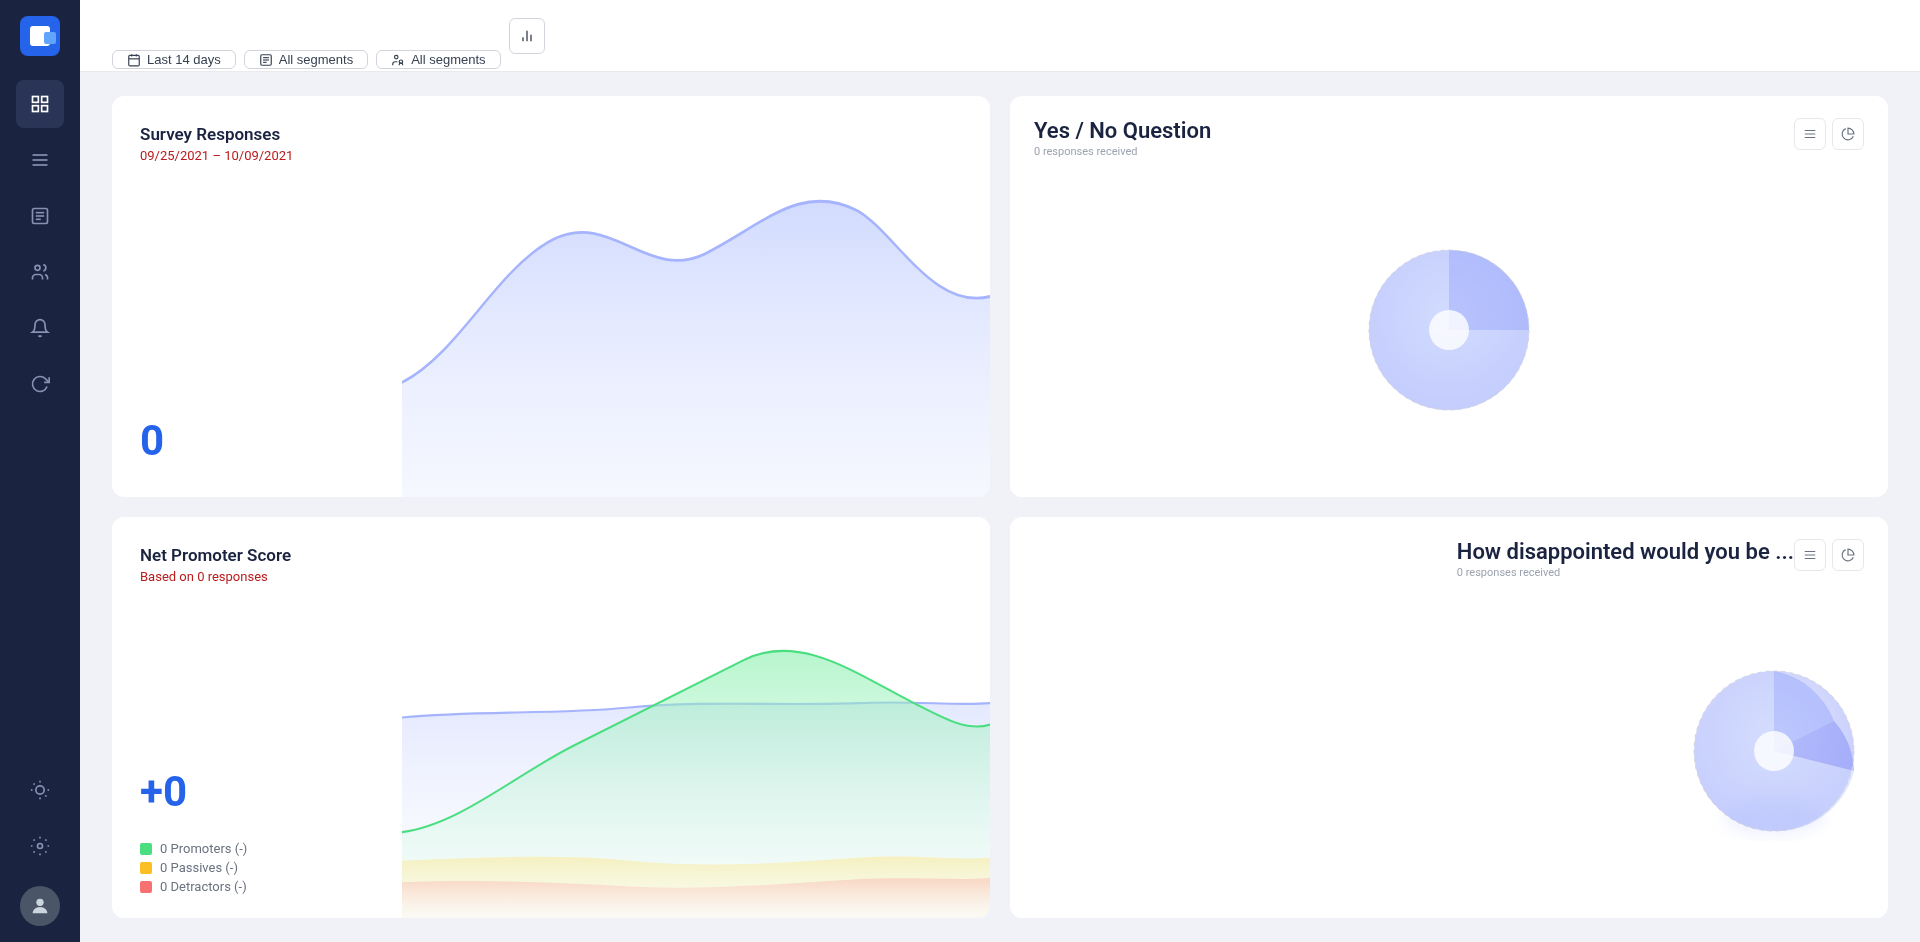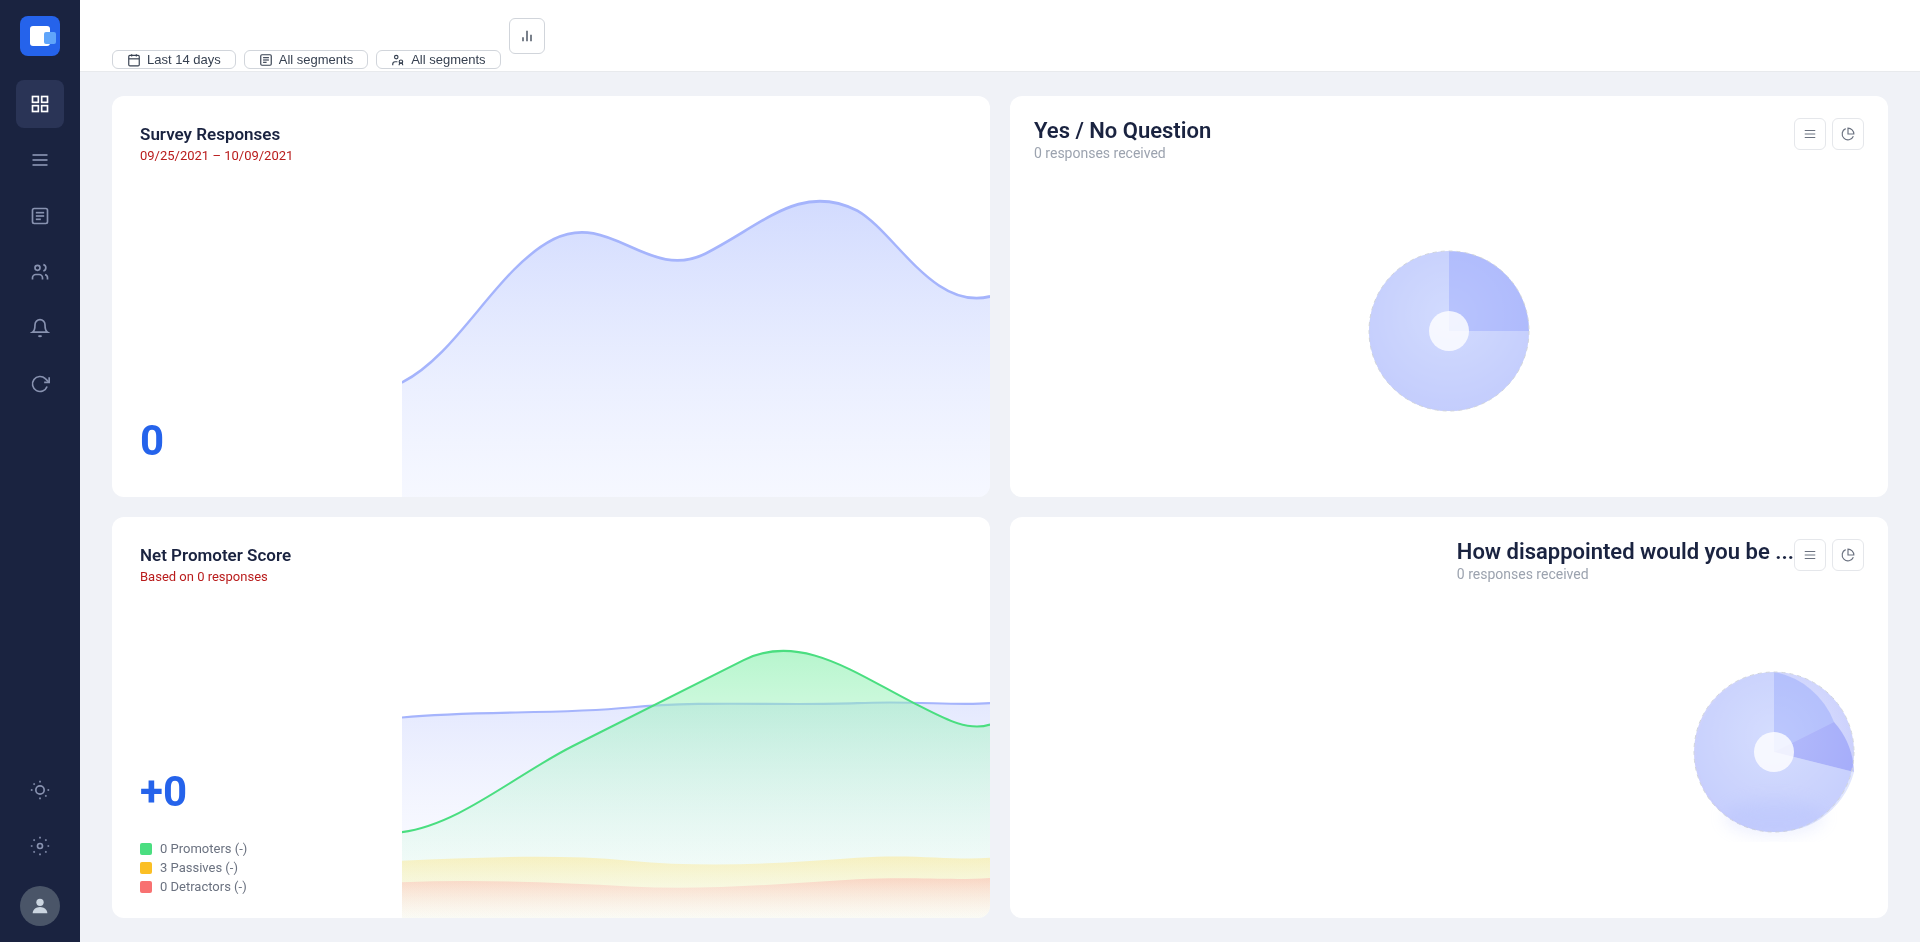--- a/index.html
+++ b/index.html
@@ -207,21 +207,21 @@
       display: flex;
       align-items: flex-start;
       justify-content: space-between;
     }
     .right-card-title {
       font-size: 22px;
       font-weight: 600;
       color: #1a2340;
     }
     .right-card-subtitle {
-      font-size: 14px;
+      font-size: 11px;
       color: #9ca3af;
       margin-top: 2px;
     }
     .right-card-actions {
       display: flex;
       gap: 6px;
     }
     .icon-btn {
       width: 32px;
       height: 32px;
@@ -454,21 +454,21 @@
         <div class="card-title">Net Promoter Score</div>
         <div class="card-subtitle">Based on 0 responses</div>
         <div class="card-big-number plus">0</div>
         <div class="nps-legend">
           <div class="nps-legend-item">
             <div class="legend-dot" style="background:#4ade80;"></div>
             <span>0 Promoters (-)</span>
           </div>
           <div class="nps-legend-item">
             <div class="legend-dot" style="background:#fbbf24;"></div>
-            <span>3 Passives (-)</span>
+            <span>0 Passives (-)</span>
           </div>
           <div class="nps-legend-item">
             <div class="legend-dot" style="background:#f87171;"></div>
             <span>0 Detractors (-)</span>
           </div>
         </div>
       </div>
       <div class="card-right">
         <svg viewBox="0 0 620 280" preserveAspectRatio="none" style="width:100%;height:100%;">
           <defs>

